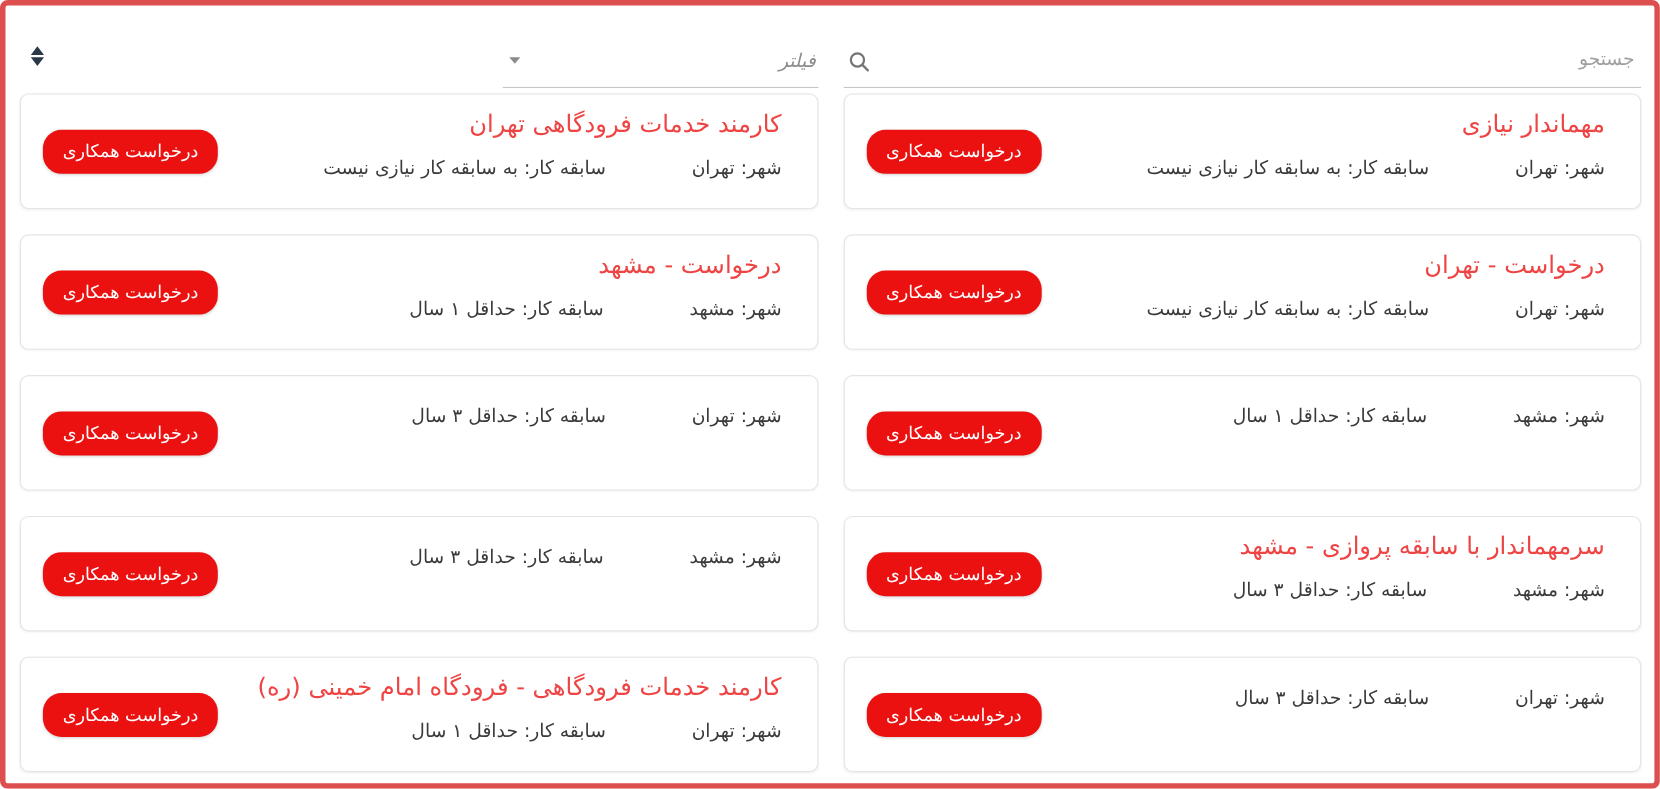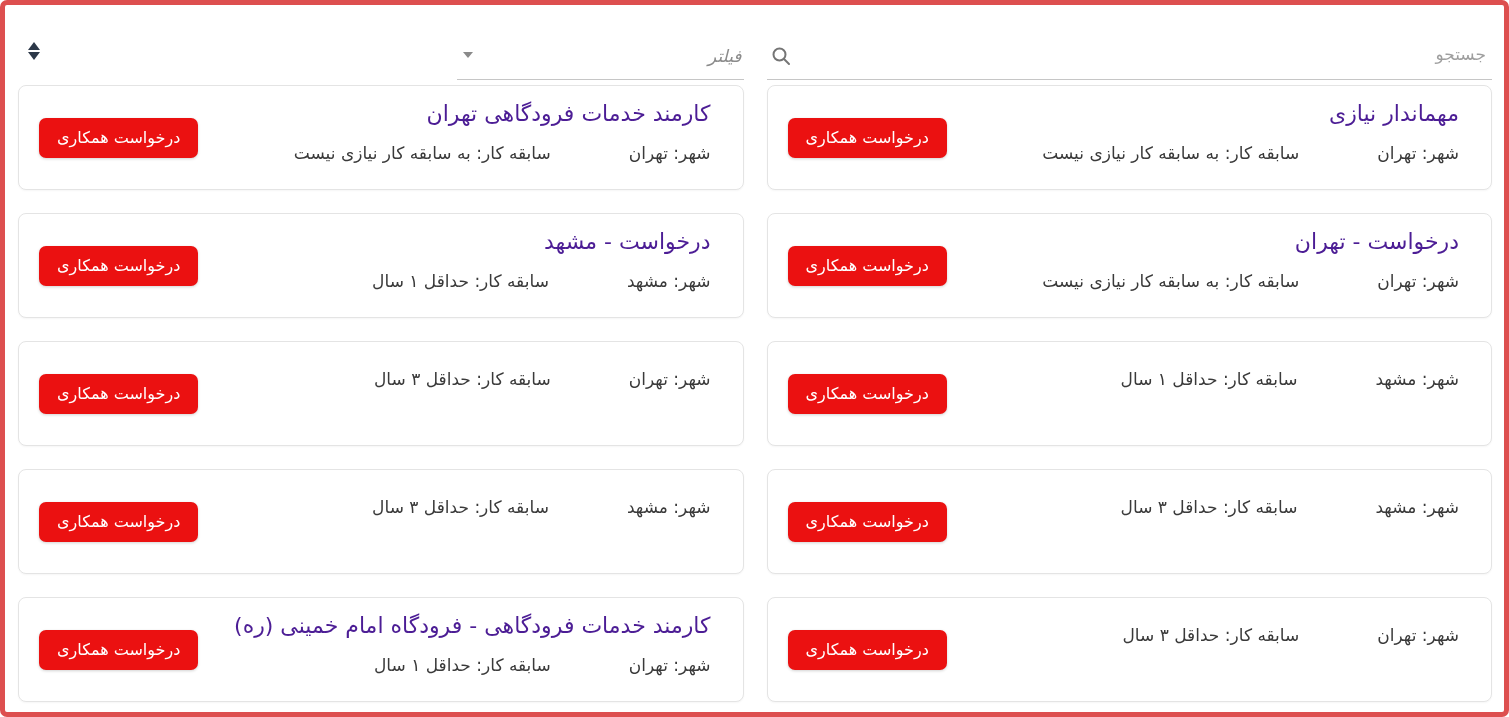--- a/index.html
+++ b/index.html
@@ -114,37 +114,37 @@
     justify-content: space-between;
     align-items: stretch;
     padding: 13px 32px 13px 20px;
   }
   .card-text {
     display: flex;
     flex-direction: column;
     align-items: flex-start; 
   }
   .job-title {
-    color: #4c1d95;
+    color: #ef4444;
     font-size: 22px;
     line-height: 30px;
   }
   .job-meta {
     display: flex;
     gap: 78px;
     margin-top: 14px;
     font-size: 17px;
     color: #3a3a3a;
   }
   .apply-btn {
     align-self: center;
     background: #eb1111;
     color: #ffffff;
     border: none;
-    border-radius: 7px;
+    border-radius: 17px;
     font-family: inherit;
     font-size: 16px;
     padding: 10px 18px;
     min-width: 146px;
     height: 40px;
     cursor: pointer;
     box-shadow: 0 1px 3px rgba(0,0,0,0.18);
   }
 </style>
 </head>
@@ -236,20 +236,21 @@
         <div class="job-meta">
           <span class="meta-item"><span>شهر:</span> <span>تهران</span></span>
           <span class="meta-item"><span>سابقه کار:</span> <span>حداقل ۳ سال</span></span>
         </div>
       </div>
       <button class="apply-btn">درخواست همکاری</button>
     </div>
 
     <div class="card">
       <div class="card-text">
+        <div class="job-title">سرمهماندار با سابقه پروازی - مشهد</div>
         <div class="job-meta">
           <span class="meta-item"><span>شهر:</span> <span>مشهد</span></span>
           <span class="meta-item"><span>سابقه کار:</span> <span>حداقل ۳ سال</span></span>
         </div>
       </div>
       <button class="apply-btn">درخواست همکاری</button>
     </div>
 
     <div class="card">
       <div class="card-text">

